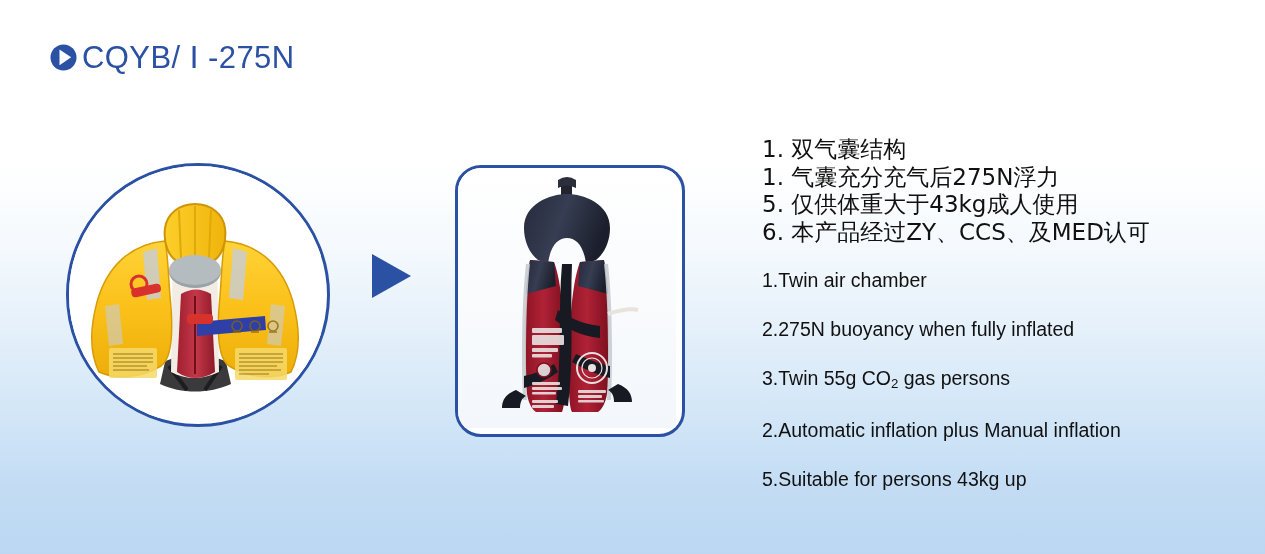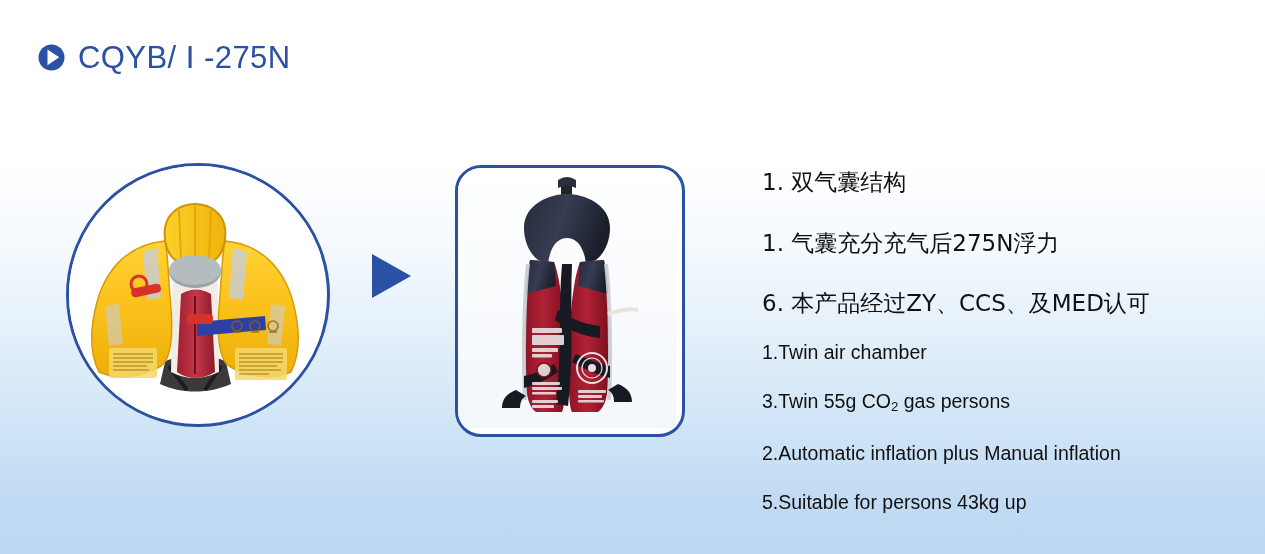--- a/index.html
+++ b/index.html
@@ -18,25 +18,25 @@
         #e4f0fa 60%,
         #d2e6f7 75%,
         #c3dcf4 88%,
         #bbd7f1 100%);
     position: relative;
   }
 
   
   .title-row {
     position: absolute;
-    left: 38px;
+    left: 50px;
     top: 42px;
     display: flex;
     align-items: center;
-    gap: 13px;
+    gap: 5px;
   }
   .title-icon {
     width: 27px;
     height: 27px;
     flex: 0 0 auto;
     display: block;
   }
   .title-text {
     font-size: 31px;
     letter-spacing: 0.4px;
@@ -88,21 +88,20 @@
     left: 762px;
     top: 136px;
     width: 480px;
   }
   .feat-cn {
     font-size: 23px;
     line-height: 27.5px;
     color: #111111;
     white-space: pre;
     font-family: "DejaVu Sans", "Liberation Sans", sans-serif;
-    margin-top: 33px;
   }
   .feat-en {
     font-size: 19.5px;
     line-height: 30px;
     color: #111111;
     white-space: pre;
     font-family: "Liberation Sans", "DejaVu Sans", sans-serif;
     margin-top: 19px;
   }
   .feat-en sub {
@@ -271,23 +270,25 @@
       <rect x="120" y="232" width="26" height="2.5" rx="1"></rect>
     </g>
   </svg>
 </div>
 
 <div class="features">
 
   <div class="cn-block">
     <div class="feat-cn">1. 双气囊结构</div>
     <div class="feat-cn">1. 气囊充分充气后275N浮力</div>
+    <div class="feat-cn">5. 仅供体重大于43kg成人使用</div>
     <div class="feat-cn">6. 本产品经过ZY、CCS、及MED认可</div>
   </div>
 
   <div class="en-block">
     <div class="feat-en">1.Twin air chamber</div>
+    <div class="feat-en">2.275N buoyancy when fully inflated</div>
     <div class="feat-en"><span>3.Twin 55g CO</span><sub>2</sub><span> gas persons</span></div>
     <div class="feat-en">2.Automatic inflation plus Manual inflation</div>
     <div class="feat-en">5.Suitable for persons 43kg up</div>
   </div>
 
 </div>
 
 </body></html>

